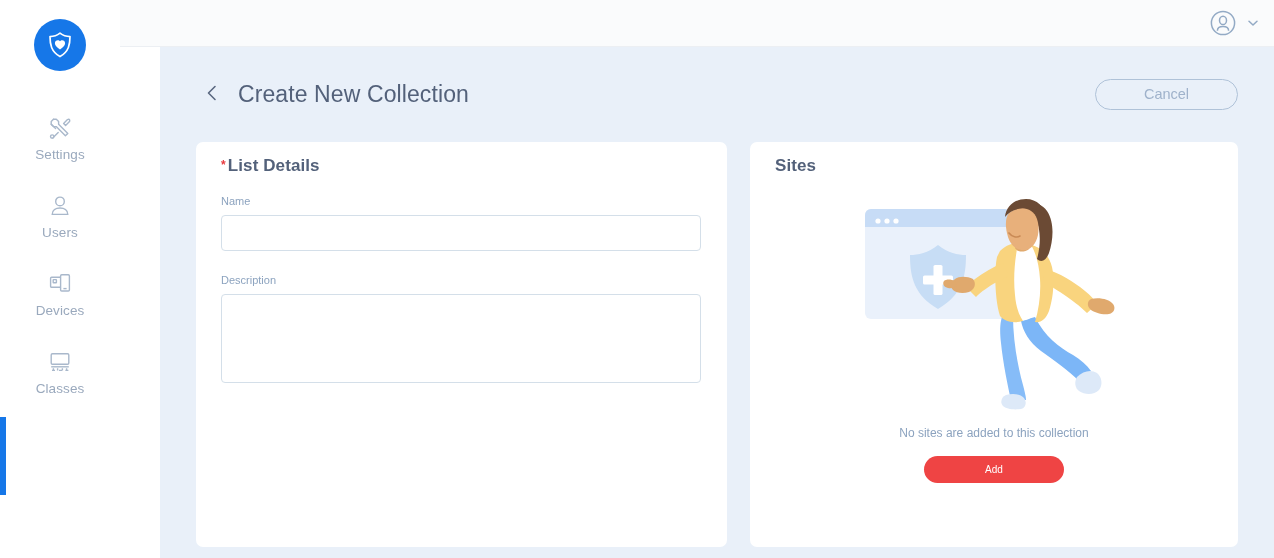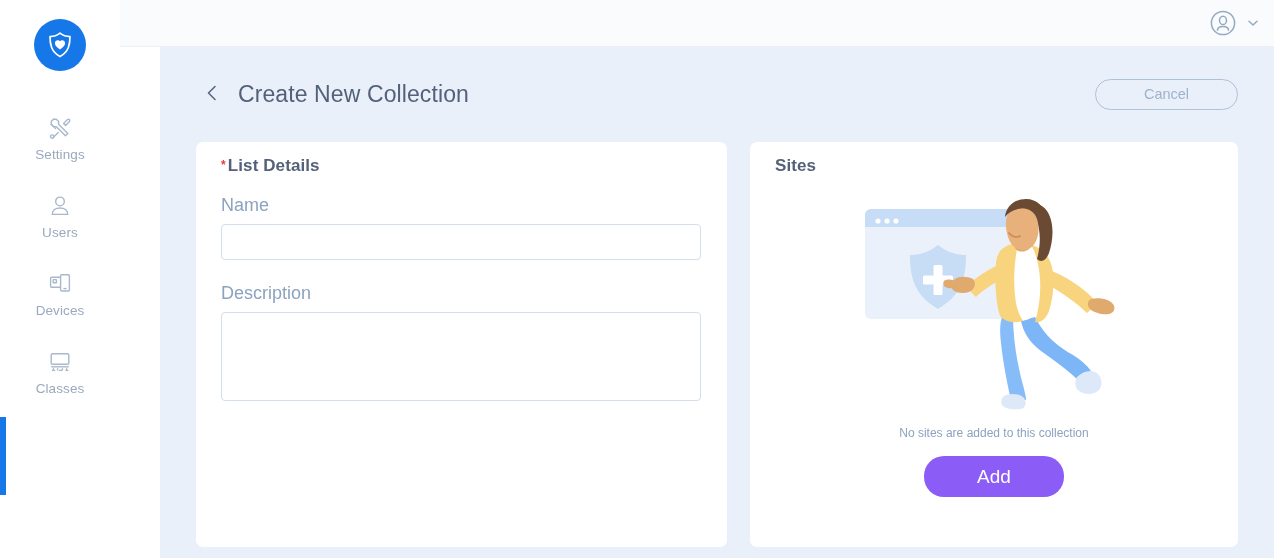--- a/index.html
+++ b/index.html
@@ -85,40 +85,40 @@
   }
   .panel-left { flex: 0 0 531px; }
   .panel-right { flex: 1; align-items: center; }
 
   .panel-title {
     font-size: 17px; color: #53617a; letter-spacing: .1px; margin-bottom: 19px;
   }
   .req-star { color: #e8393e; font-size: 12px; vertical-align: 2px; margin-right: 2px; }
 
   .field-label {
-    font-size: 18px; color: #8ca3bf; margin-bottom: 8px; display: block;
+    font-size: 11px; color: #8ca3bf; margin-bottom: 8px; display: block;
   }
   .text-input, .text-area {
     width: 480px; border: 1px solid #d4dfe9; border-radius: 4px;
     background: #ffffff; font-family: inherit; font-size: 14px; color: #4a5568;
     outline: none; padding: 8px 10px; display: block;
   }
   .text-input { height: 36px; }
   .text-area { height: 89px; resize: none; }
   .field-gap { height: 23px; }
 
   
   .sites-head { align-self: flex-start; }
   .illus { margin-top: 2px; }
   .empty-msg {
     font-size: 12px; color: #8ca3bf; margin-top: 10px; text-align: center;
   }
   .btn-add {
-    margin-top: 16px; width: 140px; height: 41px; border-radius: 20px;
-    background: #8b5cf6; color: #ffffff; font-size: 19px; border: none;
+    margin-top: 16px; width: 140px; height: 27px; border-radius: 20px;
+    background: #ef4444; color: #ffffff; font-size: 10px; border: none;
     cursor: pointer; font-family: inherit;
   }
 </style>
 </head>
 <body>
 
 <div class="app">
 
   <nav class="sidebar">
     <div class="accent-bar"></div>

